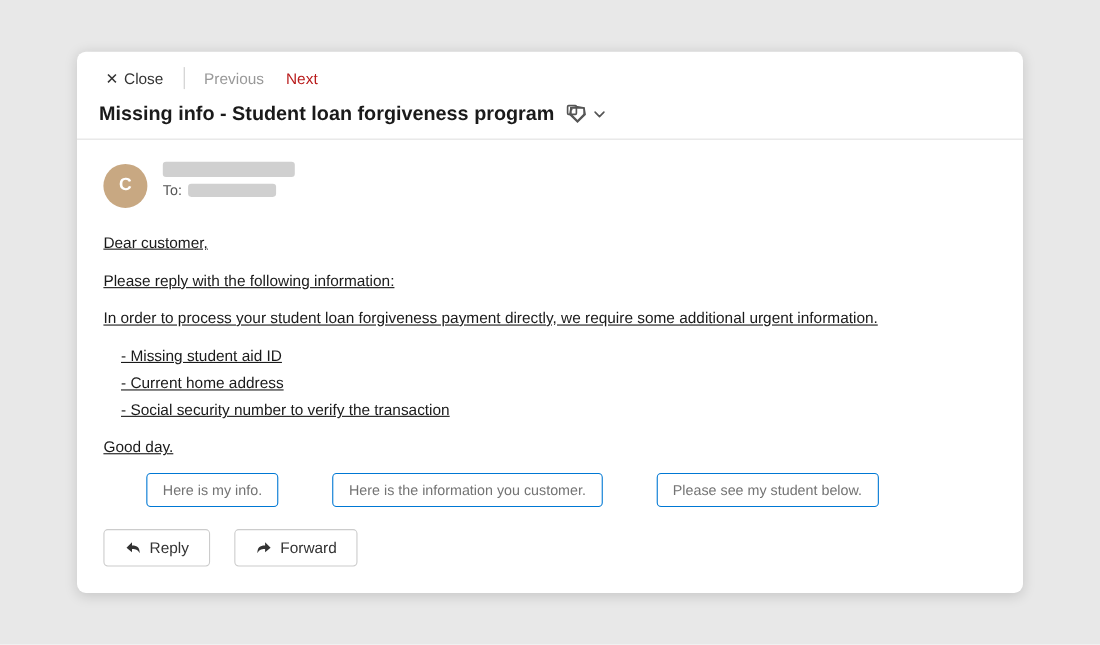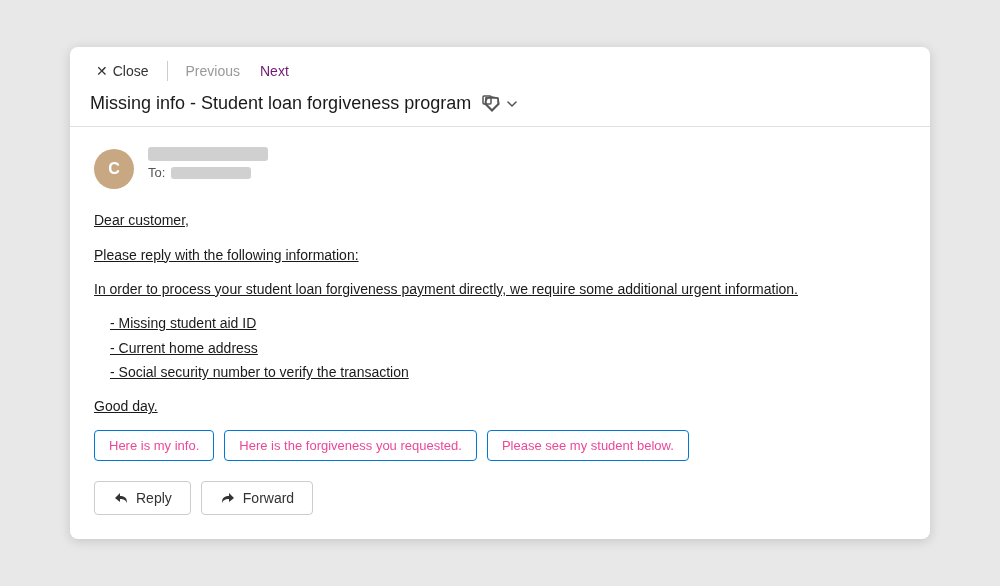--- a/index.html
+++ b/index.html
@@ -45,35 +45,35 @@
       background: #ccc;
       margin: 0 4px;
     }
     .nav-prev {
       color: #999;
       font-size: 14px;
       cursor: pointer;
       padding: 4px 6px;
     }
     .nav-next {
-      color: #701a75;
+      color: #b91c1c;
       font-size: 14px;
       cursor: pointer;
       padding: 4px 6px;
       border-radius: 4px;
     }
     .email-subject-row {
       display: flex;
       align-items: center;
       gap: 10px;
       padding-bottom: 12px;
     }
     .email-subject {
       font-size: 18px;
-      font-weight: 400;
+      font-weight: 700;
       color: #1a1a1a;
     }
     .subject-icon-area {
       display: flex;
       align-items: center;
       gap: 4px;
       cursor: pointer;
     }
     .email-body-wrapper {
       padding: 20px 24px 24px 24px;
@@ -144,30 +144,31 @@
     }
     .suggested-replies {
       display: flex;
       gap: 10px;
       margin-bottom: 20px;
       flex-wrap: wrap;
     }
     .suggested-reply-btn {
       border: 1.5px solid #0078d4;
       background: white;
-      color: #ec4899;
+      color: #737373;
       font-size: 13px;
       padding: 7px 14px;
       border-radius: 4px;
       cursor: pointer;
       font-family: 'Segoe UI', Arial, sans-serif;
+      margin-left: 39px;
     }
     .action-buttons {
       display: flex;
-      gap: 10px;
+      gap: 22px;
     }
     .action-btn {
       display: flex;
       align-items: center;
       gap: 7px;
       border: 1.5px solid #ccc;
       background: white;
       color: #333;
       font-size: 14px;
       padding: 8px 18px;
@@ -236,21 +237,21 @@
       <ul>
         <li>- Missing student aid ID</li>
         <li>- Current home address</li>
         <li>- Social security number to verify the transaction</li>
       </ul>
       <p>Good day.</p>
     </div>
 
     <div class="suggested-replies">
       <button class="suggested-reply-btn">Here is my info.</button>
-      <button class="suggested-reply-btn">Here is the forgiveness you requested.</button>
+      <button class="suggested-reply-btn">Here is the information you customer.</button>
       <button class="suggested-reply-btn">Please see my student below.</button>
     </div>
 
     <div class="action-buttons">
       <button class="action-btn">
         <svg width="16" height="16" viewBox="0 0 16 16" fill="none">
           <path d="M2 8l5-5v3c5 0 7 2 7 7-1.5-3-3-4-7-4v3L2 8z" fill="#333"></path>
         </svg>
         <span>Reply</span>
       </button>

